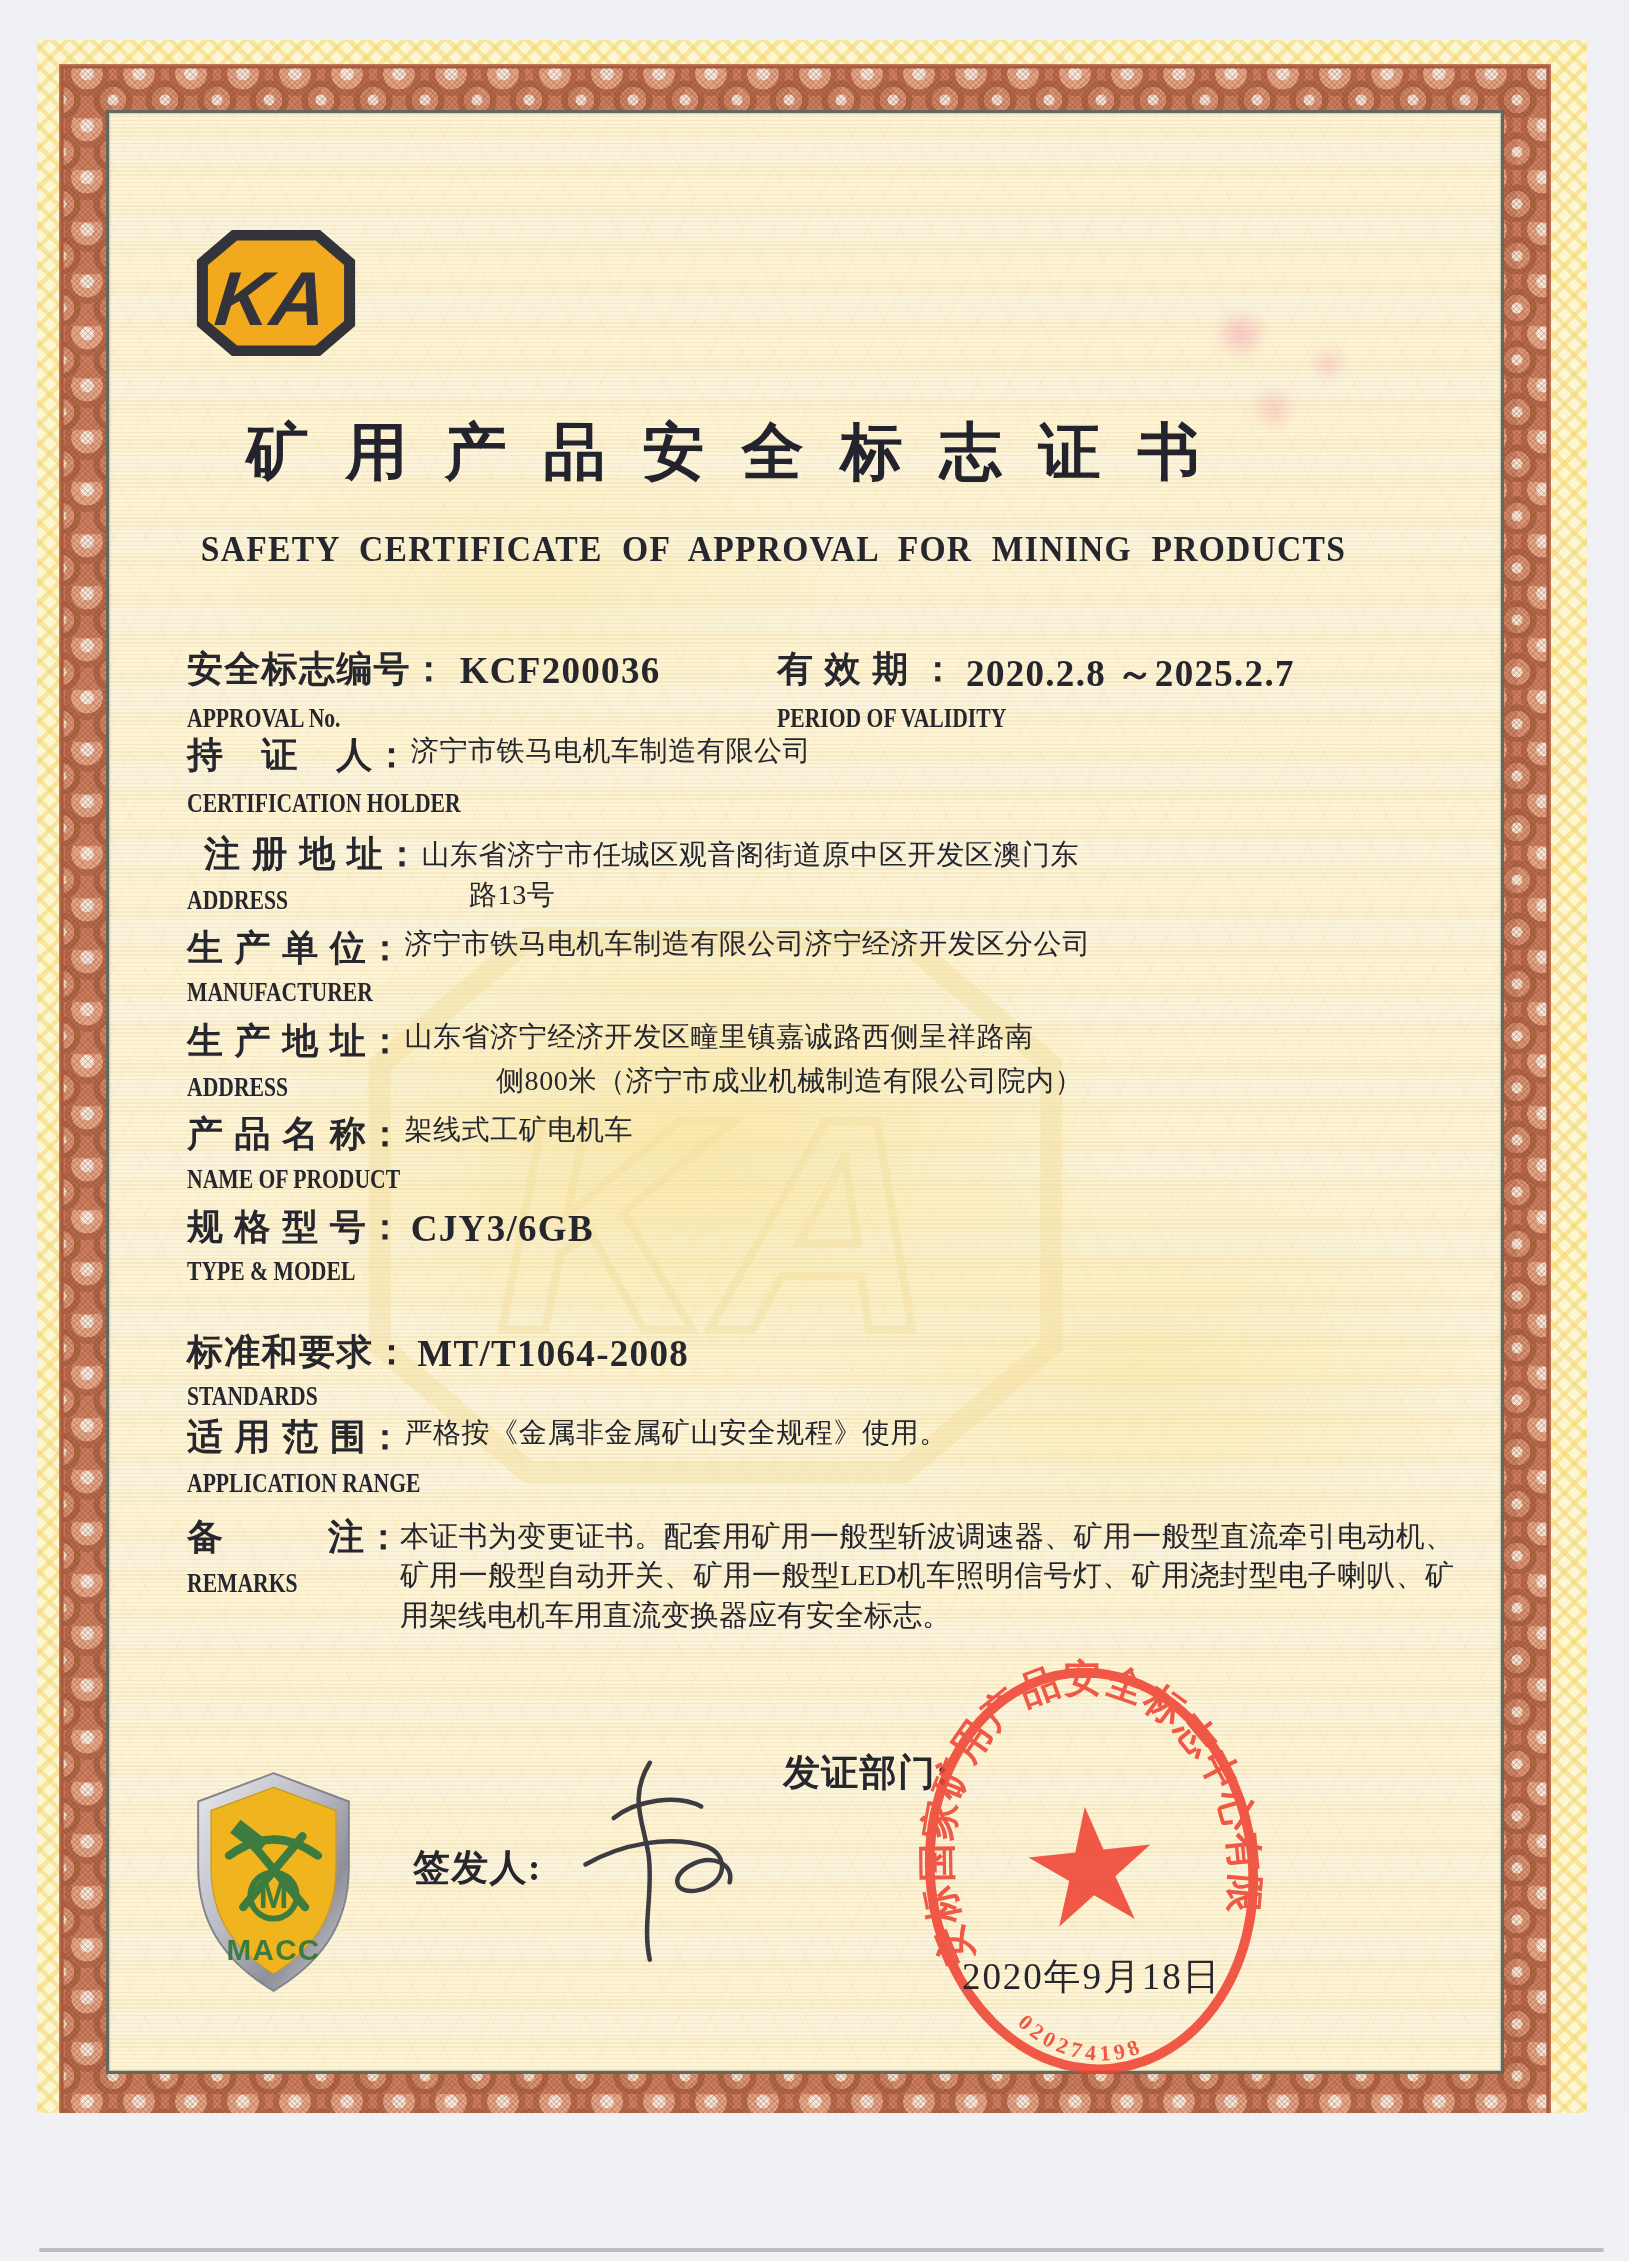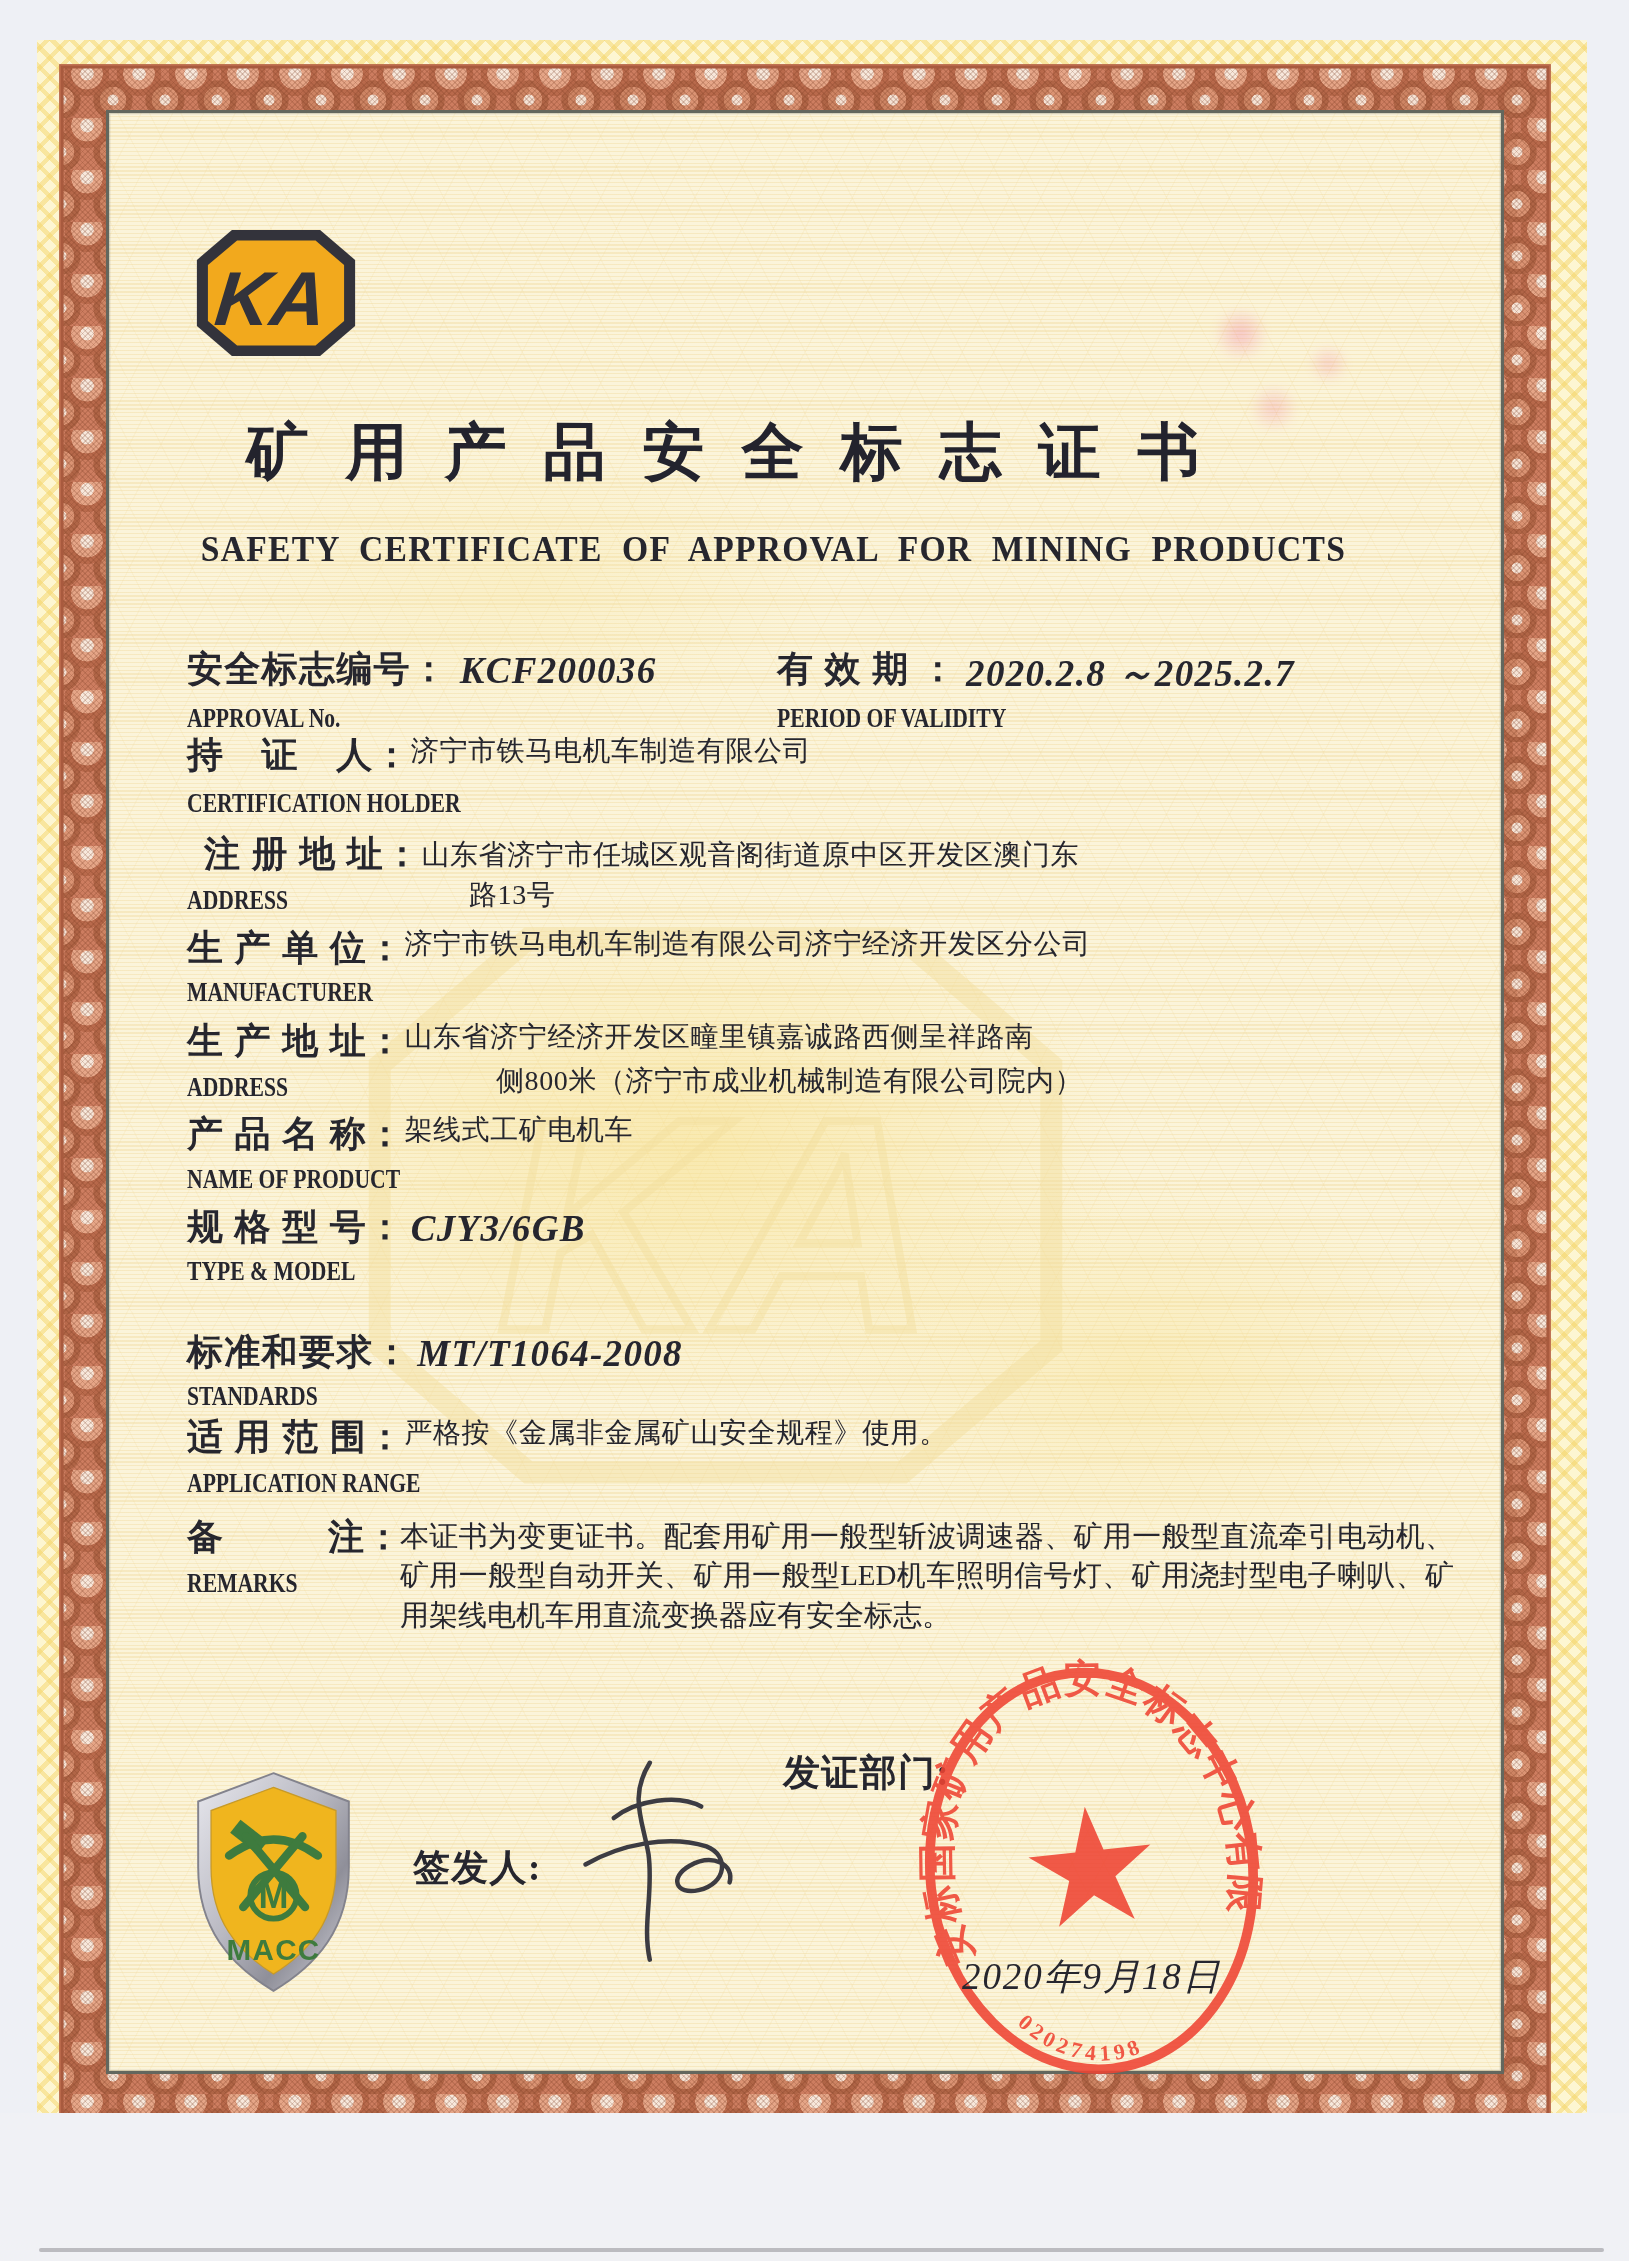--- a/index.html
+++ b/index.html
@@ -36,21 +36,21 @@
       radial-gradient(ellipse 490px 271px at 74% 64%, rgba(247,224,140,.38), rgba(247,224,140,0) 70%),
       radial-gradient(ellipse 438px 193px at 30% 24%, rgba(247,228,156,.30), rgba(247,228,156,0) 70%),
       repeating-linear-gradient(0deg, rgba(240,217,156,.42) 0 1.3px, rgba(0,0,0,0) 1.3px 3.9px),
       repeating-linear-gradient(63deg, rgba(238,210,140,.14) 0 1.3px, rgba(0,0,0,0) 1.3px 28px),
       repeating-linear-gradient(117deg, rgba(238,210,140,.14) 0 1.3px, rgba(0,0,0,0) 1.3px 28px),
       #fbf4da;}
 
   .abs{position:absolute;}
   .cnlabel{font-weight:700;font-size:36px;line-height:1.15;letter-spacing:1.3px;}
   .cnvalue{font-weight:500;font-size:28px;line-height:1.15;letter-spacing:0.6px;}
-  .latin{font-weight:600;font-size:37px;letter-spacing:1.3px;font-style:italic;}
+  .latin{font-weight:600;font-size:37px;letter-spacing:1.3px;}
   .sub{font-weight:700;font-size:26.4px;letter-spacing:0;transform:scaleX(.82);transform-origin:0 50%;white-space:nowrap;}
   .row{display:flex;align-items:flex-start;white-space:nowrap;}
 
   .title-cn{font-size:62px;font-weight:800;letter-spacing:37px;white-space:nowrap;text-align:center;color:#23232d;}
   .title-en{font-size:35px;font-weight:700;letter-spacing:1.3px;word-spacing:10.3px;text-align:center;white-space:nowrap;transform:scaleX(.96);transform-origin:50% 50%;}
 
   .remark-text{font-size:29px;line-height:1.36;font-weight:500;text-align:justify;}
   .statement{font-size:34px;line-height:1.30;font-weight:500;text-indent:2em;text-align:justify;}
 
   .smudge{filter:blur(4.5px);opacity:.55;}

